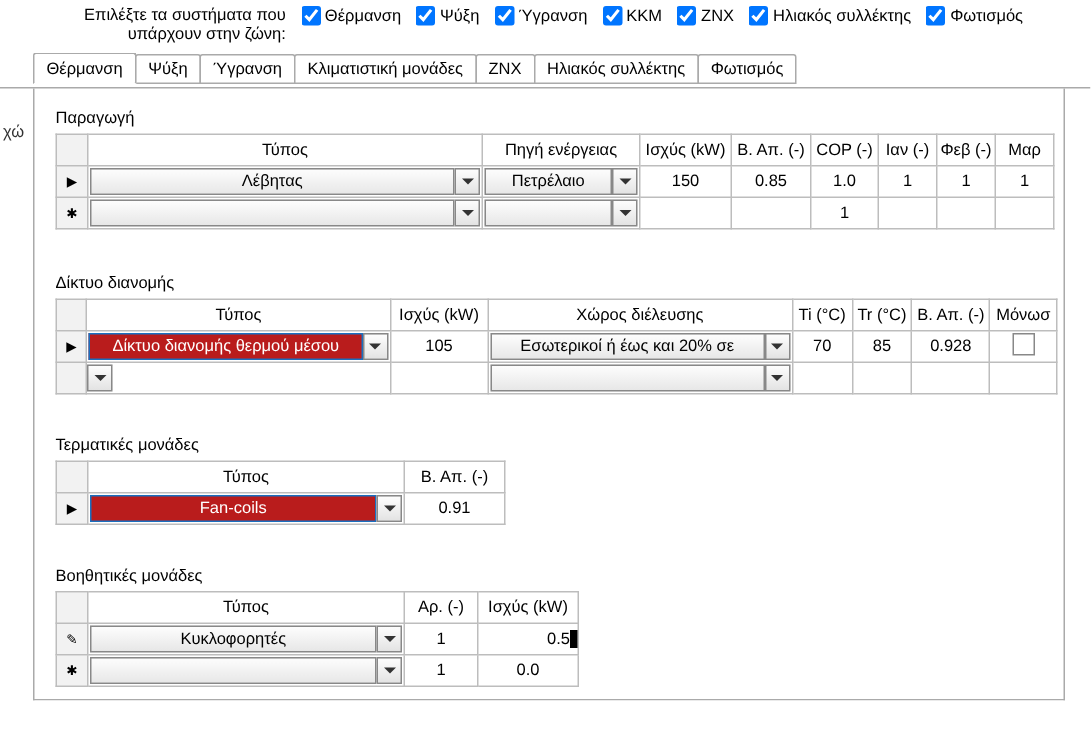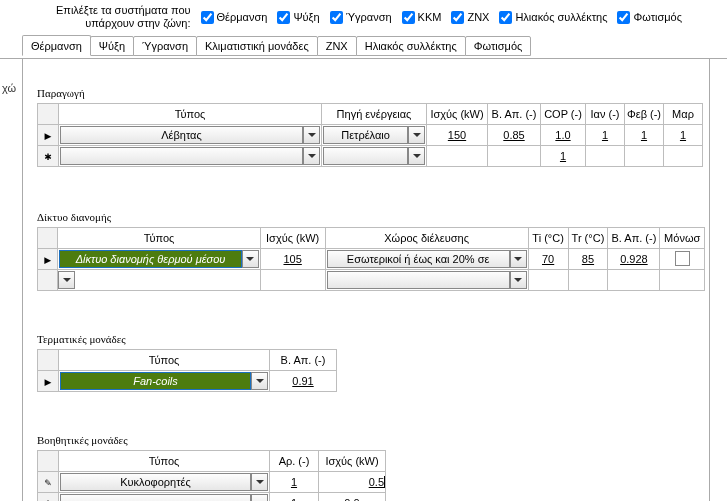--- a/index.html
+++ b/index.html
@@ -6,21 +6,21 @@
     margin: 0;
     padding: 0;
     font-family: Tahoma, Arial, sans-serif;
     font-size: 11px;
     background: #fff;
     color: #000;
     width: 727px;
   }
   .top-region {
     display: flex;
-    align-items: center;
+    align-items: flex-start;
     padding: 4px 8px 6px 56px;
     gap: 10px;
   }
   .top-prompt {
     text-align: right;
     line-height: 13px;
     white-space: pre;
   }
   .checks-row {
     display: flex;
@@ -78,22 +78,21 @@
   }
   .side-label {
     position: absolute;
     left: 2px;
     top: 82px;
     font-size: 11px;
     color: #333;
   }
 
   .section-title {
-    margin: 18px 0 4px 0;
-    font-family: Liberation Serif, serif;
+    margin: 4px 0 4px 0;
   }
 
   
   table.grid {
     border-collapse: collapse;
     background: #fff;
   }
   table.grid th, table.grid td {
     border: 1px solid #bdbdbd;
     padding: 0;
@@ -145,29 +144,27 @@
     margin: 1px 1px 1px 0;
     border-left: 1px solid #888;
   }
   .cell-combo .combo-btn::after {
     content: "";
     border-left: 4px solid transparent;
     border-right: 4px solid transparent;
     border-top: 4px solid #333;
   }
   .cell-combo.selected .combo-body {
-    background: #4d7c0f;
+    background: #b91c1c;
     color: #fff;
     border-color: #1a6fbf;
-    font-style: italic;
   }
 
   .val {
     padding: 0 4px;
-    text-decoration: underline;
   }
   .cbox {
     width: 13px;
     height: 13px;
     border: 1px solid #888;
     display: inline-block;
     background: #fff;
   }
 
   
@@ -402,21 +399,21 @@
     </tr>
     <tr>
       <td class="rowhdr"><span class="glyph">✎</span></td>
       <td class="c-type">
             <div class="cell-combo">
               <div class="combo-body">Κυκλοφορητές</div>
               <div class="combo-btn"></div>
             </div>
           </td>
       <td class="c-n"><span class="val">1</span></td>
-      <td class="c-pow" style="text-align:right;"><span class="val" style="border-right:1px solid #000000;padding-right:0;">0.5</span></td>
+      <td class="c-pow" style="text-align:right;"><span class="val" style="border-right:5px solid #000000;padding-right:0;">0.5</span></td>
     </tr>
     <tr>
       <td class="rowhdr"><span class="glyph">✱</span></td>
       <td class="c-type">
             <div class="cell-combo">
               <div class="combo-body"></div>
               <div class="combo-btn"></div>
             </div>
           </td>
       <td class="c-n"><span class="val">1</span></td>

